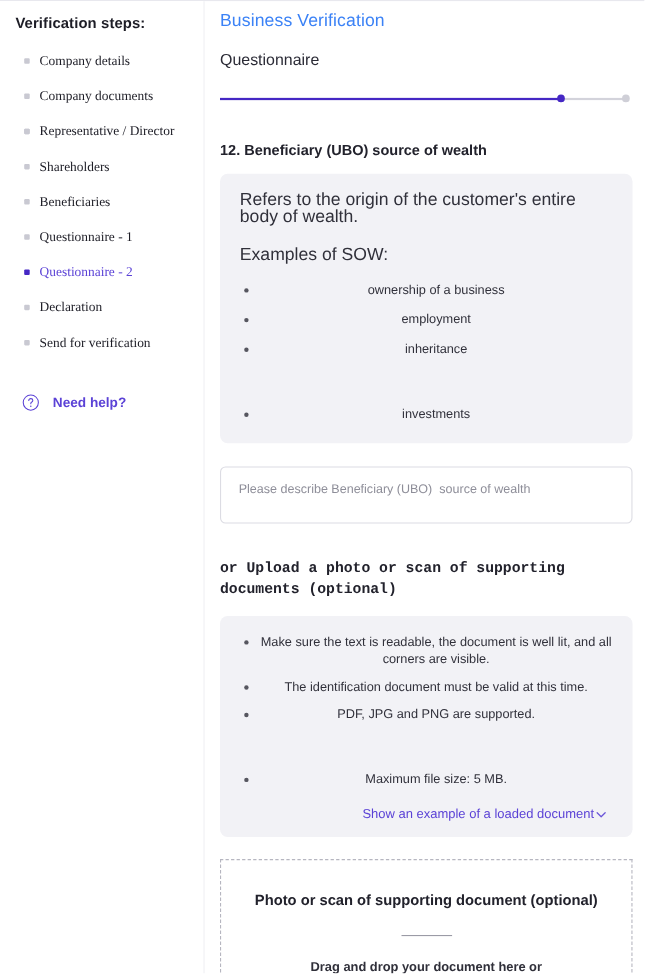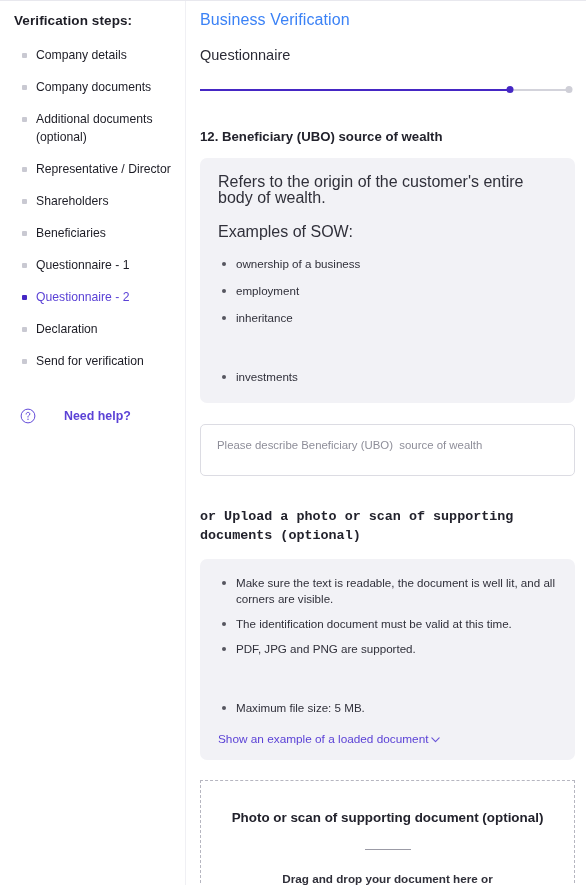--- a/index.html
+++ b/index.html
@@ -37,35 +37,36 @@
   .steps { list-style: none; margin: 0; padding: 0; }
   .step {
     position: relative;
     display: block;
     padding: 0 8px 0 22px;
     margin-bottom: 14px;
     font-size: 12.2px;
     line-height: 18px;
     color: #1d1d26;
     cursor: pointer;
+    font-family: Liberation Serif, serif;
   }
   .step .dot {
     position: absolute;
     left: 8px; top: 7px;
     width: 5px; height: 5px;
     background: #c9c9d2;
     border-radius: 1px;
   }
   .step.active { color: #5b42d6; }
   .step.active .dot { background: #4527c4; }
 
   .help {
     display: flex;
     align-items: center;
-    gap: 28px;
+    gap: 12px;
     margin-top: 38px;
     padding-left: 6px;
     cursor: pointer;
   }
   .help-icon { width: 16px; height: 16px; display: block; }
   .help-label {
     font-size: 12.4px;
     font-weight: bold;
     color: #5b42d6;
   }
@@ -135,21 +136,21 @@
   }
   .panel p {
     margin: 0 0 18px 0;
     font-size: 16px;
     line-height: 16px;
     color: #30303a;
   }
   .panel p.tight { margin-bottom: 16px; }
   .panel ul {
     list-style: none;
-    margin: 0; padding: 0;
+    margin: 0; padding: 0; text-align: center;
   }
   .panel li {
     position: relative;
     padding-left: 18px;
     margin-bottom: 11px;
     font-size: 11.6px;
     line-height: 16px;
     color: #30303a;
   }
   .panel li:last-child { margin-bottom: 0; margin-top: 43px; }
@@ -188,21 +189,21 @@
     width: 350px;
     font-family: Liberation Mono, monospace;
   }
 
   .panel.upload-rules { padding: 16px 18px 14px 18px; }
   .panel.upload-rules li { margin-bottom: 9px; }
 
   .example-row {
     display: flex;
     align-items: center;
-    justify-content: flex-start;
+    justify-content: flex-end;
     margin-top: 16px;
     cursor: pointer;
   }
   .example-label {
     font-size: 11.8px;
     color: #5b42d6;
   }
   .chev { width: 13px; height: 13px; display: block; margin-right: 4px; }
 
   
@@ -260,21 +261,20 @@
       <li class="step">
         <span class="dot"></span>
         <span>Company details</span>
       </li>
       <li class="step">
         <span class="dot"></span>
         <span>Company documents</span>
       </li>
       <li class="step">
         <span class="dot"></span>
-        <span>Additional documents (optional)</span>
       </li>
       <li class="step">
         <span class="dot"></span>
         <span>Representative / Director</span>
       </li>
       <li class="step">
         <span class="dot"></span>
         <span>Shareholders</span>
       </li>
       <li class="step">

